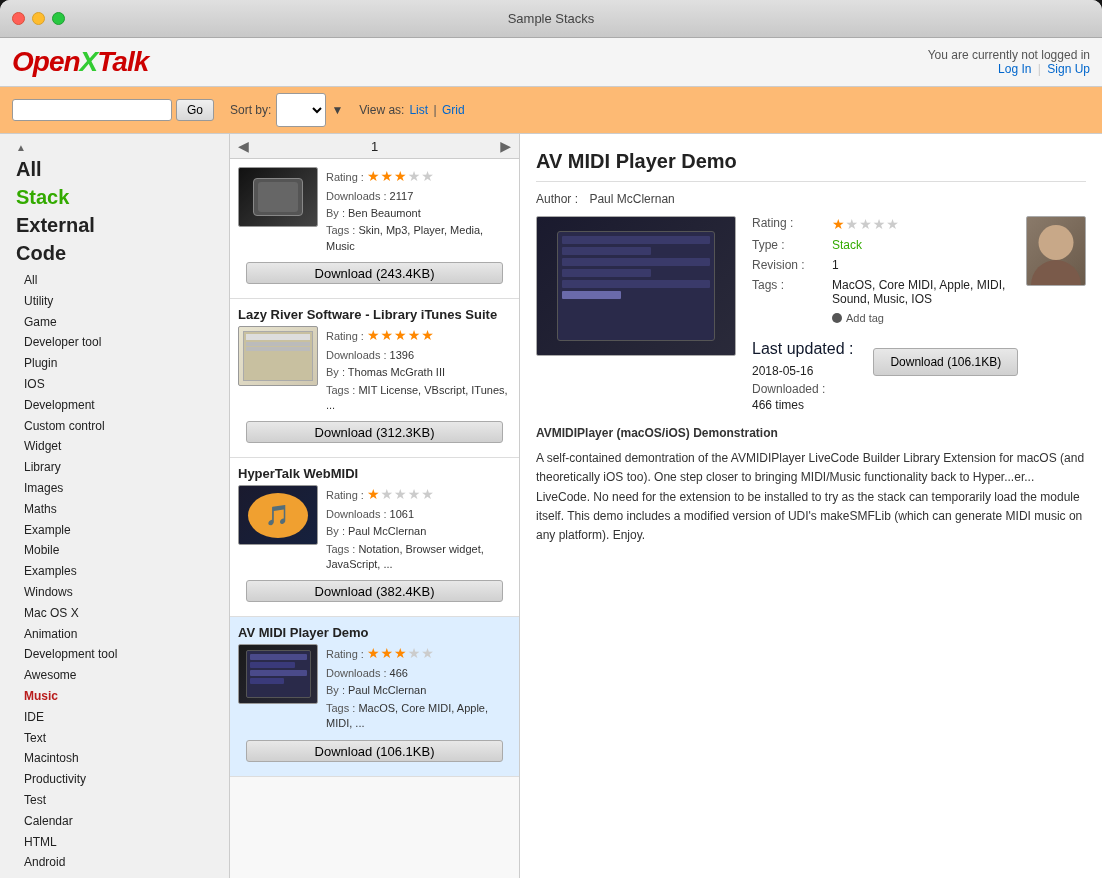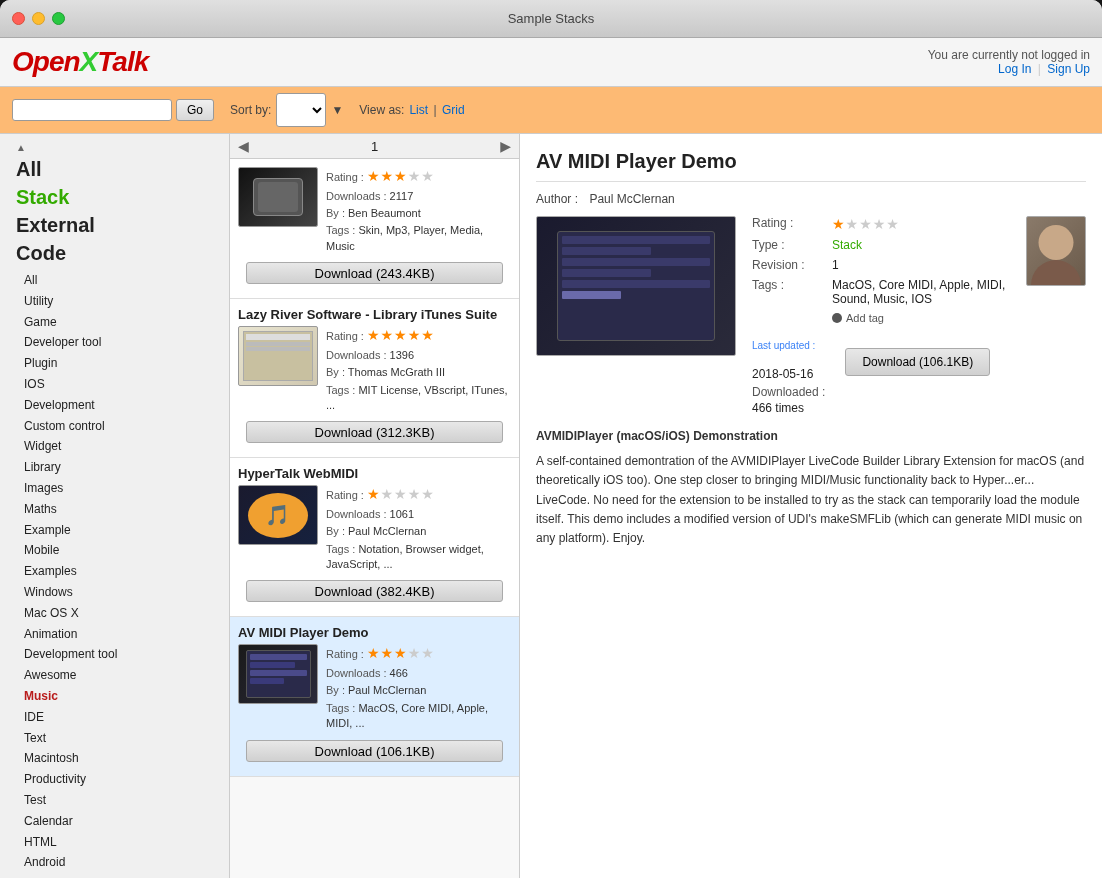--- a/index.html
+++ b/index.html
@@ -602,21 +602,21 @@
               </div>
             </div>
             <div class="avatar-img">
               <div class="avatar-face"></div>
               <div class="avatar-body"></div>
             </div>
           </div>
 
           <div style="margin-top:10px;display:flex;gap:20px;align-items:flex-start;">
             <div>
-              <div style="font-size:10px;color:#3b82f6;margin-bottom:16px;">
+              <div style="font-size:16px;color:#0f172a;margin-bottom:6px;">
                 <span>Last updated :</span>
               </div>
               <div style="font-size:12px;color:#222;margin-bottom:4px;">2018-05-16</div>
               <div style="font-size:12px;color:#555;margin-bottom:2px;">Downloaded :</div>
               <div style="font-size:12px;color:#222;">466 times</div>
             </div>
             <div style="display:flex;align-items:center;gap:6px;margin-top:8px;">
               <button class="detail-download-btn">
                 <span>Download</span>
                 <span>(106.1KB)</span>

